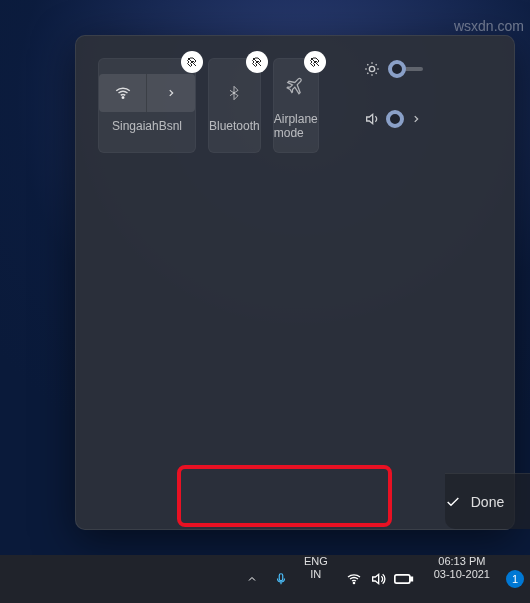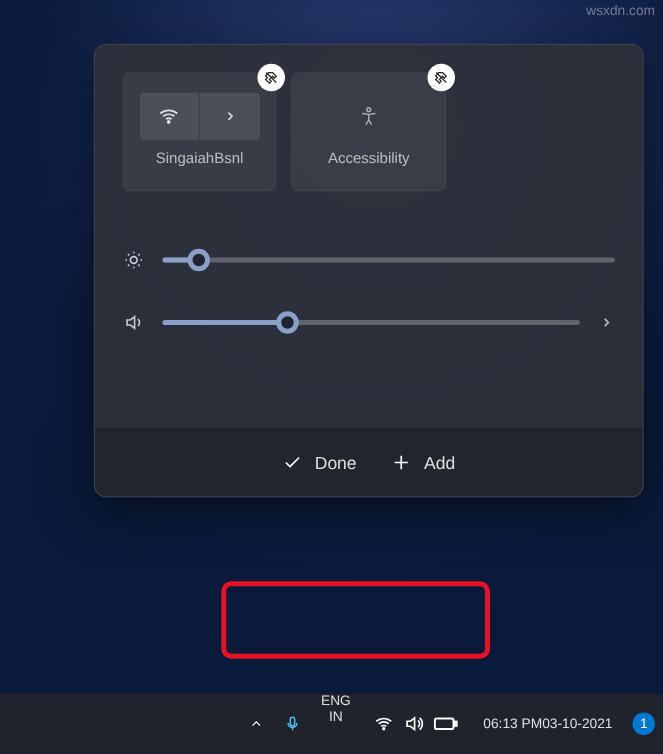--- a/index.html
+++ b/index.html
@@ -8,31 +8,31 @@
   background: #0a1a3a;
   font-family: "Segoe UI", sans-serif;
   position: relative; overflow: hidden;
 }
 .bloom {
   position: absolute; width: 800px; height: 800px;
   background: radial-gradient(circle at center, rgba(80,100,180,0.5) 0%, rgba(20,40,90,0.1) 50%, transparent 70%);
   top: -300px; left: -100px;
 }
 .watermark {
-  position: absolute; top: 3px; right: 6px;
-  color: rgba(255,255,255,0.4); font-size: 11px;
+  position: absolute; top: 18px; right: 6px;
+  color: rgba(255,255,255,0.4); font-size: 14px;
 }
 .panel {
   position: absolute; top: 35px; left: 75px;
-  width: 440px; height: 363px;
+  width: 440px; height: 495px;
   background: rgba(44,48,58,0.95);
   border: 1px solid rgba(255,255,255,0.08);
   border-radius: 10px;
   box-shadow: 0 10px 40px rgba(0,0,0,0.5);
-  display: flex; flex-direction: column;
+  display: flex; 
 }
 .tiles {
   padding: 22px; display: grid;
   grid-template-columns: repeat(3, 1fr);
   gap: 12px;
 }
 .tile {
   position: relative; height: 95px;
   background: rgba(255,255,255,0.06);
   border: 1px solid rgba(255,255,255,0.04);
@@ -94,21 +94,21 @@
 }
 .taskbar {
   position: absolute; bottom: 0; left: 0; width: 100%; height: 48px;
   background: #20232b; display: flex; align-items: center;
   color: #fff; font-size: 12px;
 }
 .tspacer { flex: 1; }
 .titem { height: 48px; display: flex; align-items: center; padding: 0 8px; color: rgba(255,255,255,0.85); }
 .lang { flex-direction: column; gap: 0; font-size: 11px; line-height: 13px; text-align: center; }
 .sysicons { gap: 8px; padding: 0 10px; }
-.clock { flex-direction: row; font-size: 11px; line-height: 13px; text-align: left; padding: 0 10px; }
+.clock { flex-direction: column; font-size: 11px; line-height: 13px; text-align: left; padding: 0 10px; }
 .notif {
   width: 18px; height: 18px; background: #0078d4; border-radius: 50%;
   display: flex; align-items: center; justify-content: center;
   font-size: 11px; margin: 0 6px;
 }
 svg { display: block; }
 </style>
 </head>
 <body>
 
@@ -133,38 +133,50 @@
         </div>
         <div class="wifi-right">
           <svg width="10" height="10" viewBox="0 0 24 24" fill="none" stroke="rgba(255,255,255,0.8)" stroke-width="3">
               <path d="M9 5l7 7-7 7"></path>
             </svg>
         </div>
       </div>
       <div class="label">SingaiahBsnl</div>
     </div>
 
-
-
-
-
     <div class="tile">
       <div class="unpin">
         <svg width="12" height="12" viewBox="0 0 24 24" fill="none" stroke="#222" stroke-width="2">
             <path d="M4 4l16 16M14 4l6 6-3 3-3-3-5 5 3 3-3 3-6-6 3-3-3-3 5-5z"></path>
           </svg>
       </div>
       <div class="iconbox">
-        <svg width="18" height="18" viewBox="0 0 24 24" fill="none" stroke="rgba(255,255,255,0.6)" stroke-width="1.5">
-            <circle cx="12" cy="5" r="2"></circle>
-            <path d="M5 9l7 1 7-1M12 10v6m-3 5l3-5 3 5"></path>
-          </svg>
-      </div>
-      <div class="label">Accessibility</div>
-    </div>
+        <svg width="16" height="20" viewBox="0 0 24 24" fill="none" stroke="rgba(255,255,255,0.6)" stroke-width="1.5">
+            <path d="M12 2v20l6-6-12-8m0 8l12-8-6-6"></path>
+          </svg>
+      </div>
+      <div class="label">Bluetooth</div>
+    </div>
+
+    <div class="tile">
+      <div class="unpin">
+        <svg width="12" height="12" viewBox="0 0 24 24" fill="none" stroke="#222" stroke-width="2">
+            <path d="M4 4l16 16M14 4l6 6-3 3-3-3-5 5 3 3-3 3-6-6 3-3-3-3 5-5z"></path>
+          </svg>
+      </div>
+      <div class="iconbox">
+        <svg width="20" height="20" viewBox="0 0 24 24" fill="none" stroke="rgba(255,255,255,0.6)" stroke-width="1.5">
+            <path d="M21 14l-9-4V4a2 2 0 0 0-4 0v6l-6 4v2l6-2v4l-2 2v1l4-1 4 1v-1l-2-2v-4l9 2z" transform="rotate(45 12 12)"></path>
+          </svg>
+      </div>
+      <div class="label">Airplane mode</div>
+    </div>
+
+
+
 
   </div>
 
   <div class="sliders">
     <div class="slider-row">
       <div class="gicon">
         <svg width="16" height="16" viewBox="0 0 24 24" fill="none" stroke="rgba(255,255,255,0.75)" stroke-width="2">
             <circle cx="12" cy="12" r="4"></circle>
             <path d="M12 2v2M12 20v2M2 12h2M20 12h2M5 5l1.5 1.5M17.5 17.5L19 19M5 19l1.5-1.5M17.5 6.5L19 5"></path>
           </svg>

